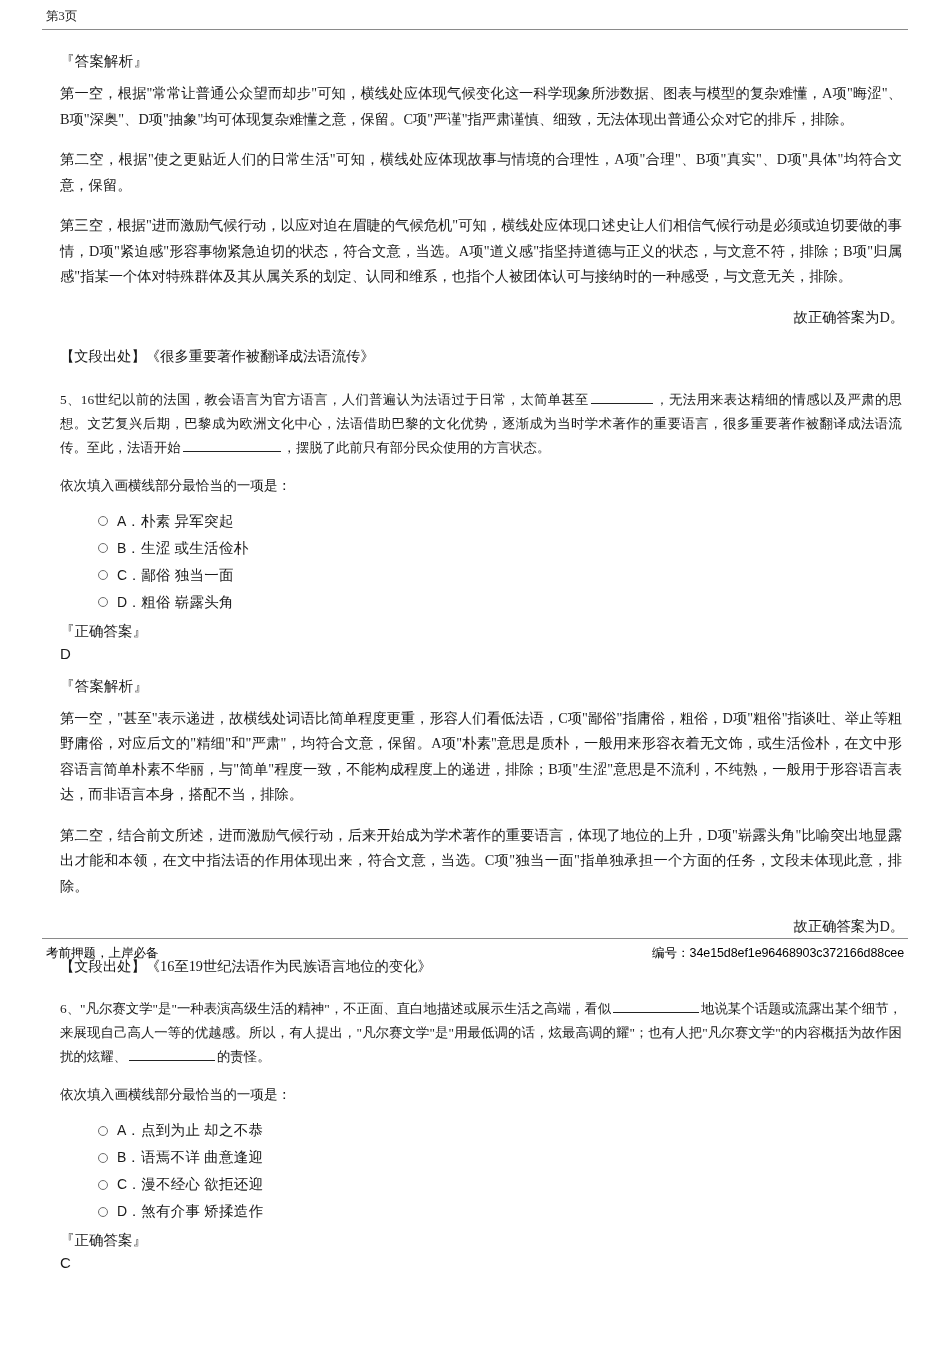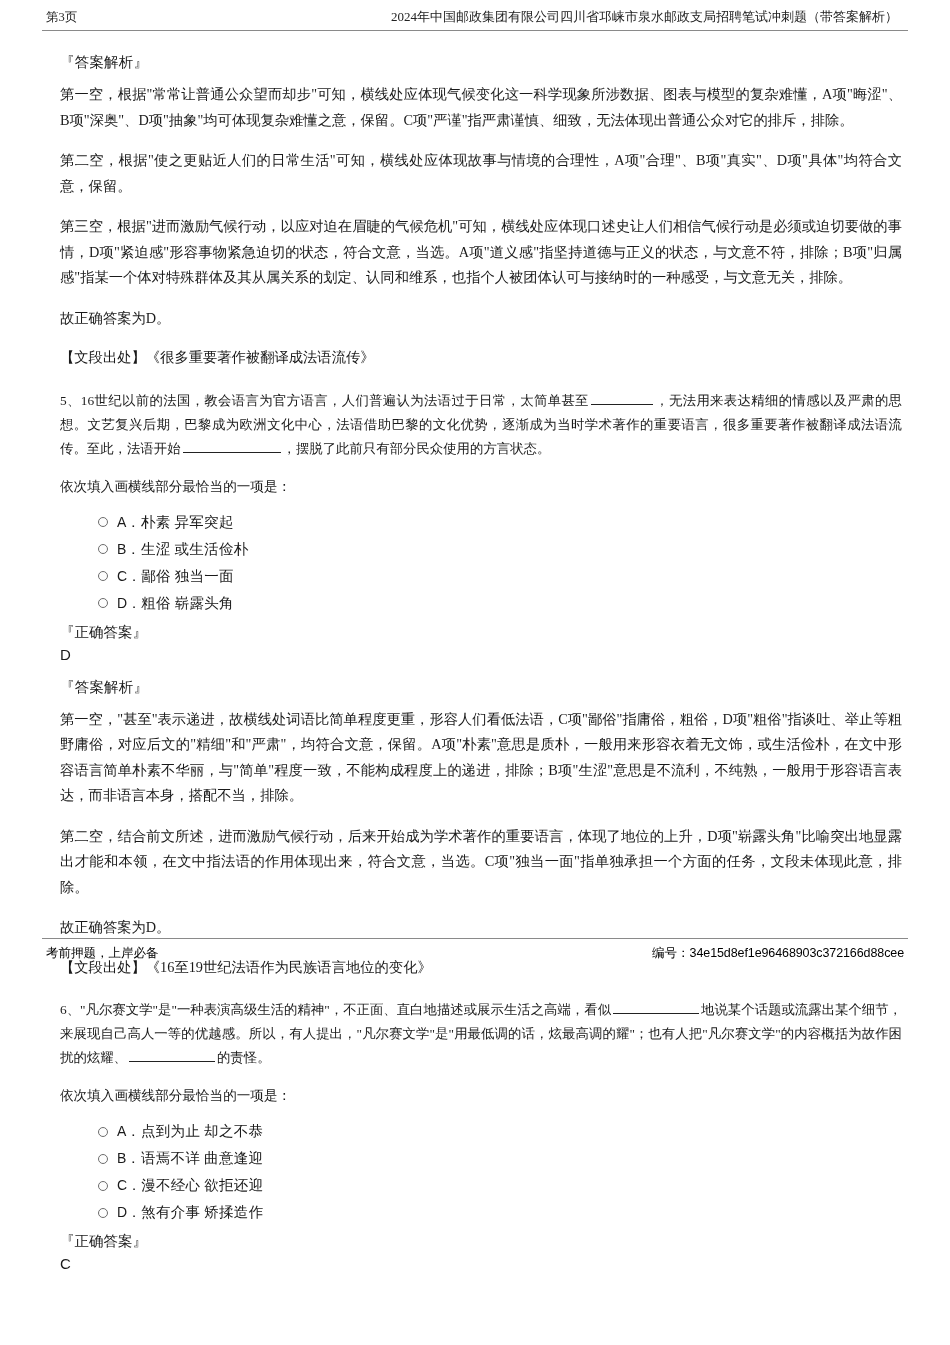--- a/index.html
+++ b/index.html
@@ -65,20 +65,21 @@
     text-indent: 0;
     padding-left: 14px;
     padding-right: 2px;
   }
 
   .concl {
     font-size: 14.3px;
     line-height: 25.5px;
     margin: 0 0 14px 0;
     padding-left: 14px;
+    text-align: right;
   }
 
   .source {
     font-size: 14.3px;
     line-height: 25.5px;
     margin: 0 0 18px 0;
     padding-left: 14px;
   }
 
   
@@ -181,21 +182,20 @@
     letter-spacing: -0.1px;
   }
 </style>
 </head>
 <body>
 
 <div class="page">
 
   <div class="doc-header">
     <span class="page-no">第3页</span>
-    <span class="hdr-title">2024年中国邮政集团有限公司四川省邛崃市泉水邮政支局招聘笔试冲刺题（带答案解析）</span>
   </div>
 
   <div class="content">
 
     <div class="sec-label">『答案解析』</div>
 
     <p class="para">第一空，根据"常常让普通公众望而却步"可知，横线处应体现气候变化这一科学现象所涉数据、图表与模型的复杂难懂，A项"晦涩"、B项"深奥"、D项"抽象"均可体现复杂难懂之意，保留。C项"严谨"指严肃谨慎、细致，无法体现出普通公众对它的排斥，排除。</p>
     <p class="para">第二空，根据"使之更贴近人们的日常生活"可知，横线处应体现故事与情境的合理性，A项"合理"、B项"真实"、D项"具体"均符合文意，保留。</p>
     <p class="para">第三空，根据"进而激励气候行动，以应对迫在眉睫的气候危机"可知，横线处应体现口述史让人们相信气候行动是必须或迫切要做的事情，D项"紧迫感"形容事物紧急迫切的状态，符合文意，当选。A项"道义感"指坚持道德与正义的状态，与文意不符，排除；B项"归属感"指某一个体对特殊群体及其从属关系的划定、认同和维系，也指个人被团体认可与接纳时的一种感受，与文意无关，排除。</p>
 

